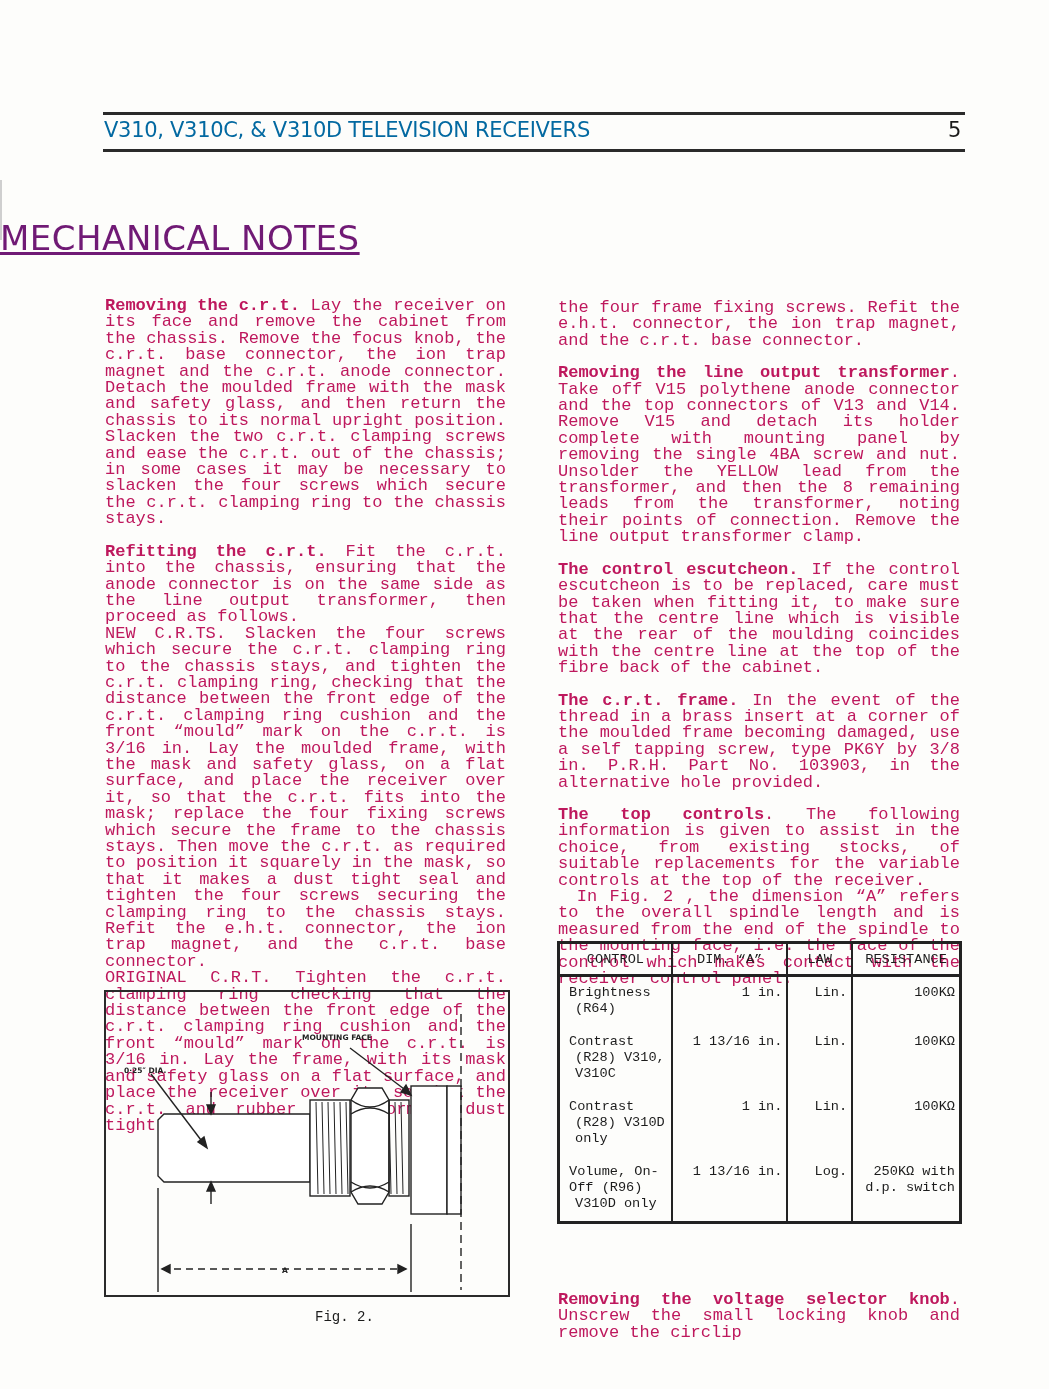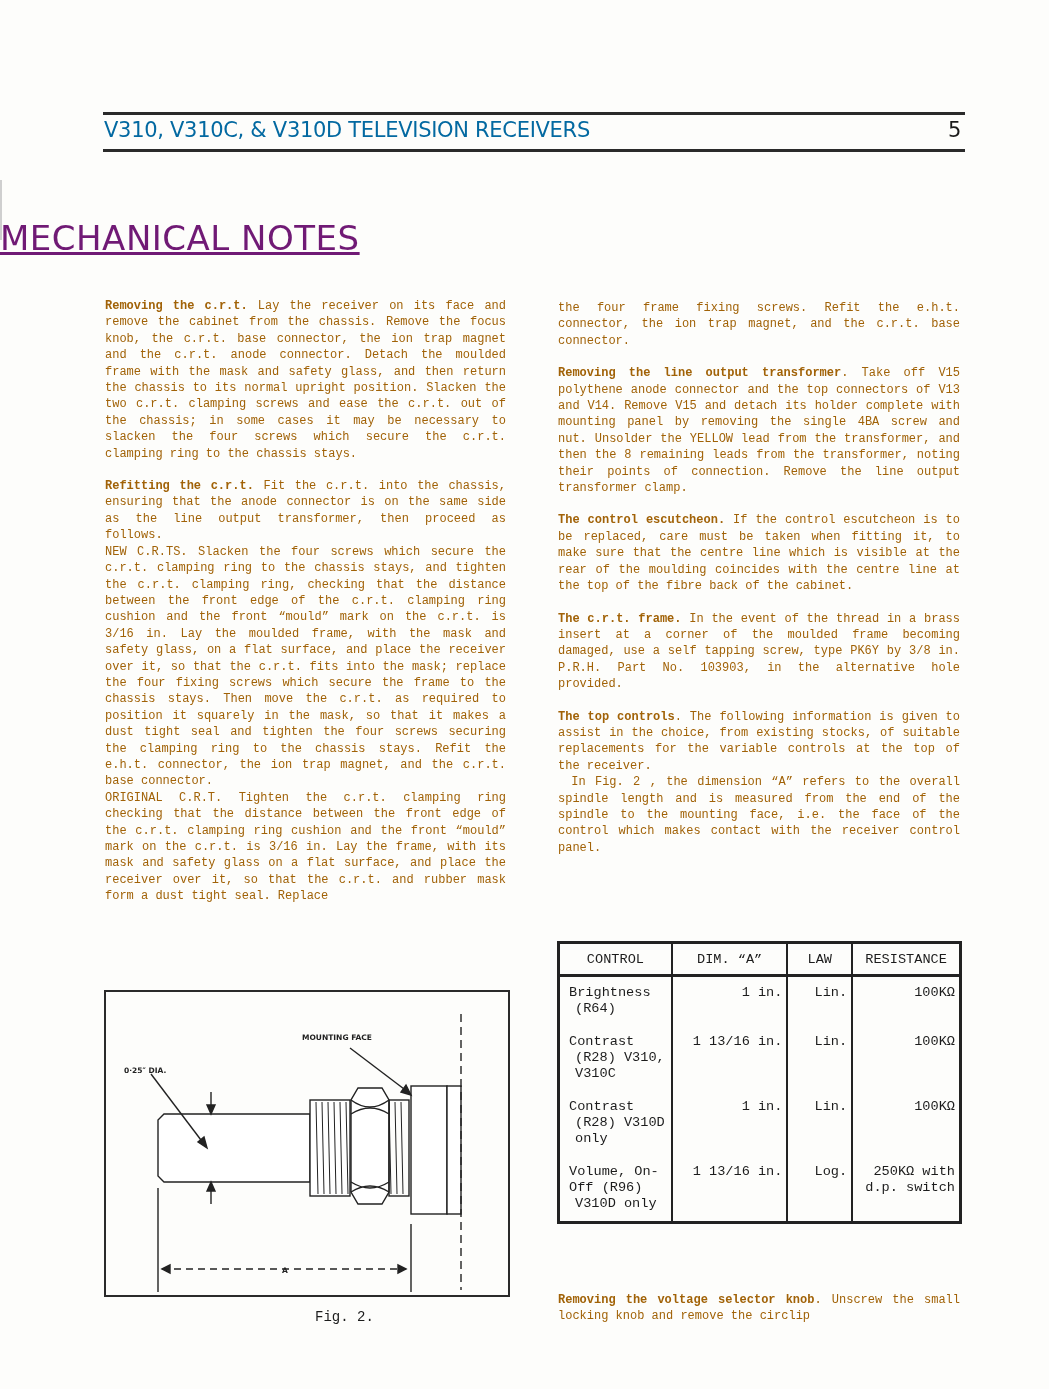--- a/index.html
+++ b/index.html
@@ -3,21 +3,21 @@
 <meta charset="utf-8">
 <style>
   html, body { margin:0; padding:0; background:#fdfdfb; }
   body { width:1049px; height:1389px; position:relative; overflow:hidden; color:#1c1c1c; }
   .page { position:absolute; left:0; top:0; width:1049px; height:1389px; }
   .rule-top { position:absolute; left:103px; top:112px; width:862px; height:3px; background:#2a2a2a; }
   .rule-bot { position:absolute; left:103px; top:149px; width:862px; height:3px; background:#2a2a2a; }
   .hdr-title { position:absolute; left:104px; top:118px; font-family:"DejaVu Sans", sans-serif; font-size:21px; letter-spacing:-0.3px; color:#0369a1; }
   .hdr-page { position:absolute; left:948px; top:118px; font-family:"DejaVu Sans", sans-serif; font-size:21px; color:#1a1a1a; }
   .main-title { position:absolute; left:0; width:1049px; top:218px; font-family:"DejaVu Sans", sans-serif; font-size:34px; letter-spacing:0.5px; color:#701a75;text-decoration:underline; }
-  .col { position:absolute; font-family:"Liberation Mono", "DejaVu Sans Mono", monospace; font-size:12px; line-height:16.4px; color:#a16207; text-align:justify; }
+  .col { position:absolute; font-family:"Liberation Mono", "DejaVu Sans Mono", monospace; font-size:17px; line-height:16.4px; color:#be185d; text-align:justify; }
   .col p { margin:0 0 16px 0; }
   .col b { font-weight:bold; }
   .indent { text-indent:1.1em; }
   .colL { left:105px; top:298px; width:401px; }
   .colR { left:558px; top:300px; width:402px; }
   .sec-tight { margin-bottom:0 !important; }
   .figbox { position:absolute; left:104px; top:990px; width:406px; height:307px; border:2px solid #2a2a2a; box-sizing:border-box; }
   .figbox svg { position:absolute; left:0; top:0; }
   .figcap { position:absolute; left:283px; top:1309px; font-family:"Liberation Mono", monospace; font-size:14px;margin-left:32px; }
   .lbl { font-family:"DejaVu Sans", sans-serif; font-weight:bold; font-size:7.5px; fill:#222; }

